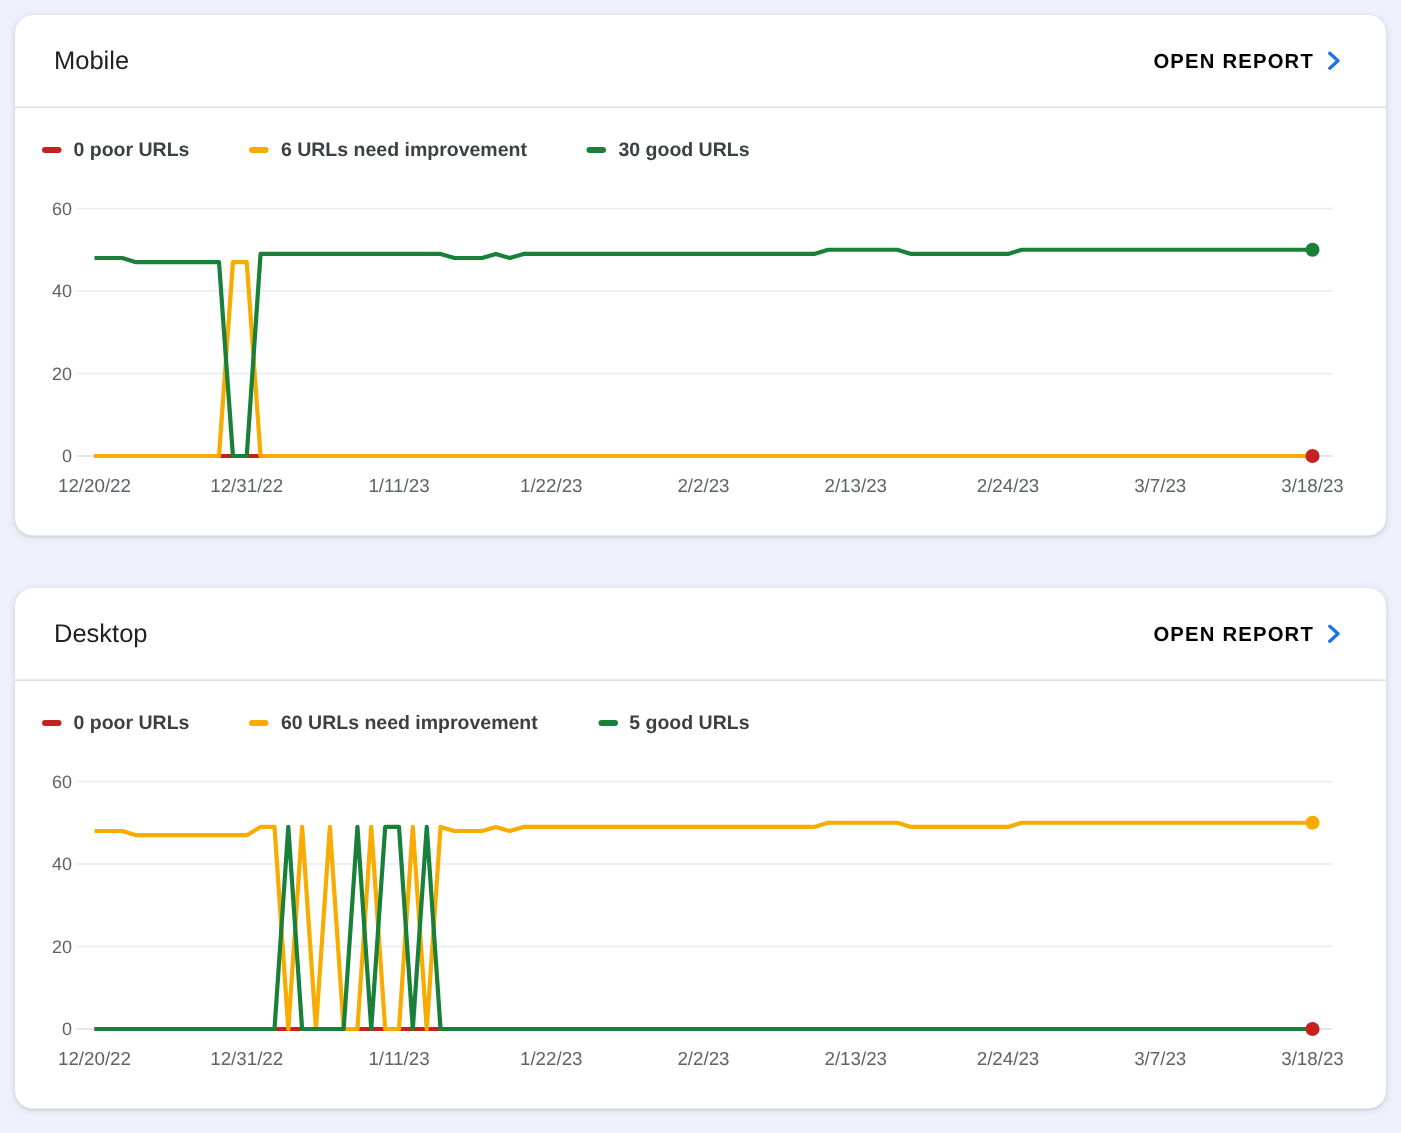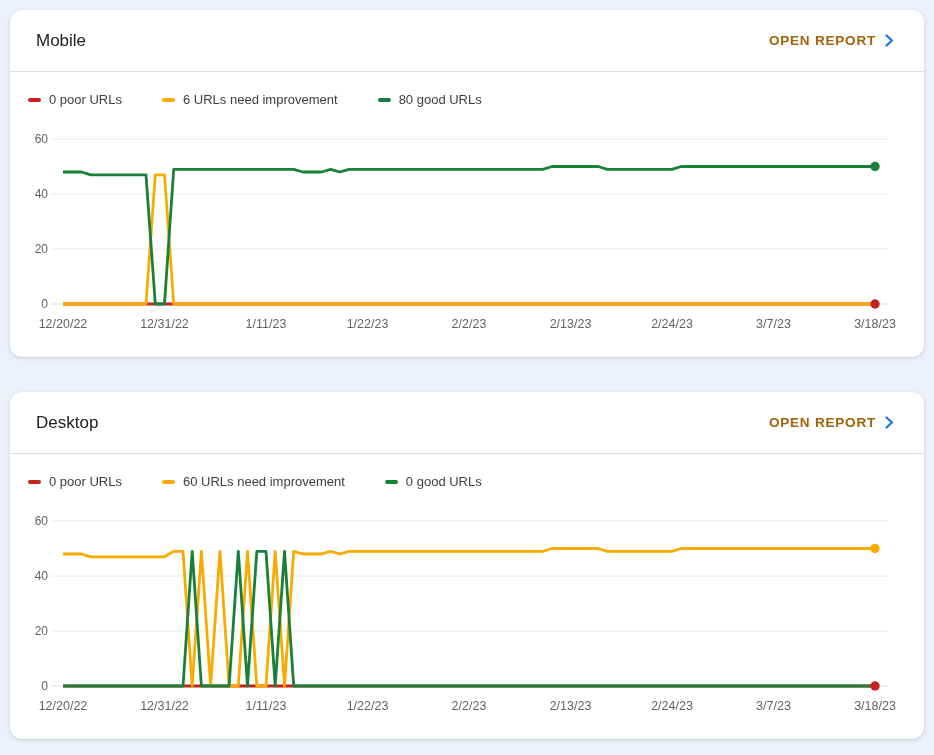--- a/index.html
+++ b/index.html
@@ -34,31 +34,32 @@
   .card-title {
     margin: 0;
     font-size: 17px;
     font-weight: 400;
     color: #202124;
   }
   .open-report {
     display: flex;
     align-items: center;
     gap: 9px;
-    color: #a16207;
+    color: #000000;
     font-size: 13.5px;
     font-weight: 700;
     letter-spacing: 0.8px;
     text-decoration: none;
     cursor: pointer;
   }
   .legend {
     display: flex;
     gap: 40px;
     padding: 20px 0 0 18px;
+    font-weight: bold;
   }
   .legend-item {
     display: flex;
     align-items: center;
     gap: 8px;
     font-size: 13px;
     color: #3c4043;
   }
   .legend-dash {
     width: 13px;
@@ -93,21 +94,21 @@
         <div class="legend-item">
           <span class="legend-dash" style="background: rgb(197, 34, 31);"></span>
           <span>0 poor URLs</span>
         </div>
         <div class="legend-item">
           <span class="legend-dash" style="background: rgb(249, 171, 0);"></span>
           <span>6 URLs need improvement</span>
         </div>
         <div class="legend-item">
           <span class="legend-dash" style="background: rgb(24, 128, 56);"></span>
-          <span>80 good URLs</span>
+          <span>30 good URLs</span>
         </div>
       </div>
     <svg class="chart" width="914" height="228" viewBox="0 0 914 228">
         <line x1="41" x2="878" y1="185" y2="185" stroke="#dadce0" stroke-width="1"></line>
         <text x="38" y="189" text-anchor="end" font-size="12" fill="#5f6368">0</text>
         <line x1="41" x2="878" y1="130" y2="130" stroke="#e8eaed" stroke-width="1"></line>
         <text x="38" y="134" text-anchor="end" font-size="12" fill="#5f6368">20</text>
         <line x1="41" x2="878" y1="75" y2="75" stroke="#e8eaed" stroke-width="1"></line>
         <text x="38" y="79" text-anchor="end" font-size="12" fill="#5f6368">40</text>
         <line x1="41" x2="878" y1="20" y2="20" stroke="#e8eaed" stroke-width="1"></line>
@@ -143,21 +144,21 @@
         <div class="legend-item">
           <span class="legend-dash" style="background: rgb(197, 34, 31);"></span>
           <span>0 poor URLs</span>
         </div>
         <div class="legend-item">
           <span class="legend-dash" style="background: rgb(249, 171, 0);"></span>
           <span>60 URLs need improvement</span>
         </div>
         <div class="legend-item">
           <span class="legend-dash" style="background: rgb(24, 128, 56);"></span>
-          <span>0 good URLs</span>
+          <span>5 good URLs</span>
         </div>
       </div>
     <svg class="chart" width="914" height="228" viewBox="0 0 914 228">
         <line x1="41" x2="878" y1="185" y2="185" stroke="#dadce0" stroke-width="1"></line>
         <text x="38" y="189" text-anchor="end" font-size="12" fill="#5f6368">0</text>
         <line x1="41" x2="878" y1="130" y2="130" stroke="#e8eaed" stroke-width="1"></line>
         <text x="38" y="134" text-anchor="end" font-size="12" fill="#5f6368">20</text>
         <line x1="41" x2="878" y1="75" y2="75" stroke="#e8eaed" stroke-width="1"></line>
         <text x="38" y="79" text-anchor="end" font-size="12" fill="#5f6368">40</text>
         <line x1="41" x2="878" y1="20" y2="20" stroke="#e8eaed" stroke-width="1"></line>

